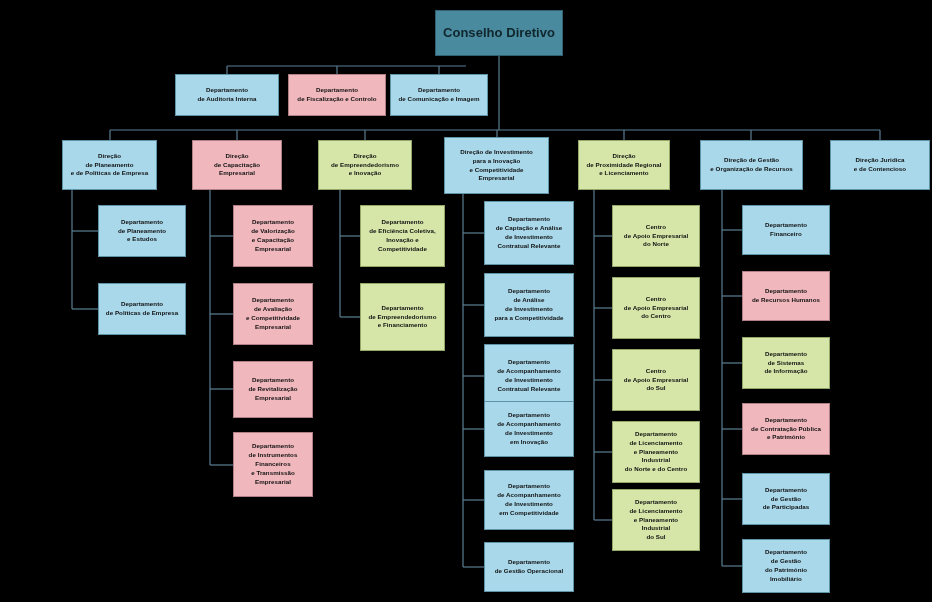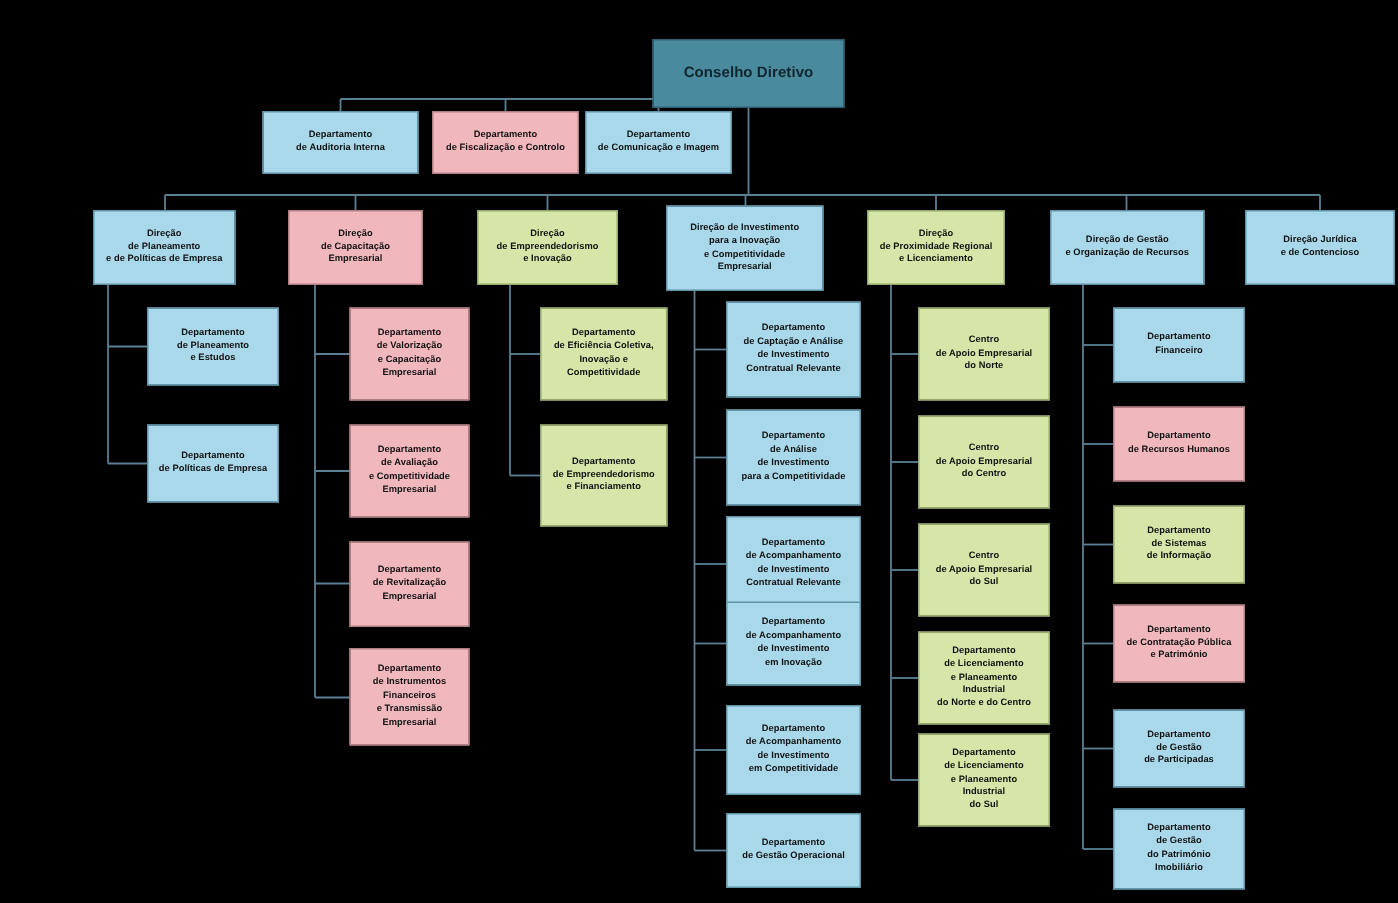--- a/index.html
+++ b/index.html
@@ -19,21 +19,21 @@
     line-height:1.45;
     letter-spacing:0.05px;
     padding:2px 3px;
     white-space:pre-line;
     font-weight:bold;
   }
   .teal{background:#4a8a9e;border-color:#2f6172;color:#0b1d22;}
   .lblue{background:#a8d8ea;border-color:#5f93a8;}
   .pink{background:#f0b8bd;border-color:#b07f85;}
   .green{background:#d5e6a8;border-color:#93a868;}
-  .root-node{font-size:10px;color:#10262d;margin-top:16px;}
+  .root-node{font-size:13px;color:#10262d;}
 </style>
 </head>
 <body>
 
 <div id="root">
   <svg class="lines">
     <g stroke="#5b7f93" stroke-width="1.2" fill="none">
 
       <path d="M499 56 L499 66"></path>
       <path d="M227 66 L466 66"></path>

